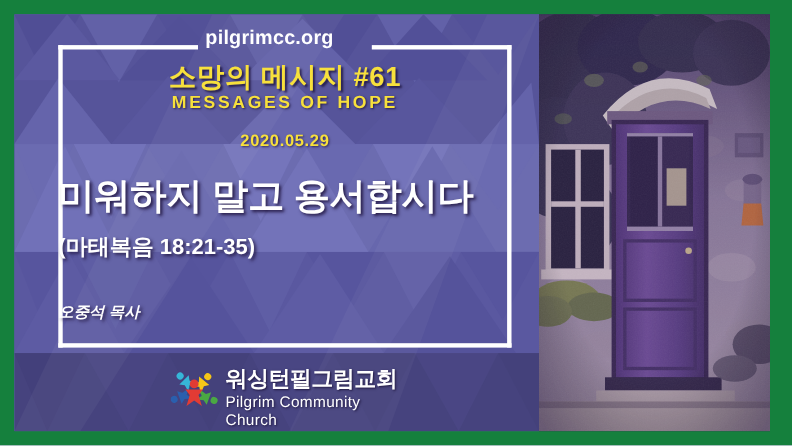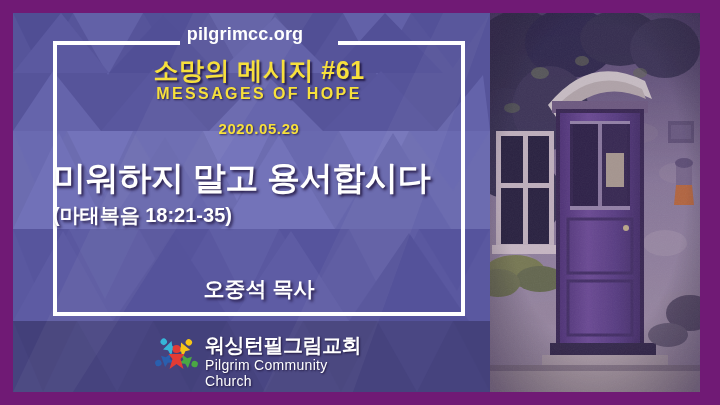--- a/index.html
+++ b/index.html
@@ -3,21 +3,21 @@
 <meta charset="utf-8">
 <style>
   html,body{margin:0;padding:0;background:#ffffff;}
   body{
     width:720px;height:405px;overflow:hidden;
     font-family:"Liberation Sans","DejaVu Sans",sans-serif;
     position:relative;
   }
   .slide{
     position:absolute;left:0;top:0;width:720px;height:405px;
-    background:#701a75;
+    background:#15803d;
   }
 
   
   .poly-panel{
     position:absolute;left:13px;top:13px;width:477px;height:379px;
     background:#5b5ba0;
     overflow:hidden;
   }
   .frame-top-left{
     position:absolute;left:53px;top:41px;width:127px;height:4px;background:#ffffff;
@@ -59,27 +59,28 @@
   
   .title-wrap{
     position:absolute;left:53px;top:160px;width:412px;
   }
   .title-main{
     color:#ffffff;font-size:33px;font-weight:700;line-height:1.12;
     letter-spacing:-0.3px;
     text-shadow:2px 2px 3px rgba(25,12,50,.85);
   }
   .title-ref{
-    color:#ffffff;font-size:20px;font-weight:700;line-height:1.3;margin-top:5px;
+    color:#ffffff;font-size:20px;font-weight:700;line-height:1.3;margin-top:15px;
     text-shadow:2px 2px 3px rgba(25,12,50,.8);
   }
   .speaker{
-    position:absolute;left:53px;top:275px;width:412px;text-align:center;
-    color:#ffffff;font-size:21px;font-weight:700;
+    position:absolute;left:53px;top:275px;width:412px;
+    color:#ffffff;font-size:14px;font-weight:700;
     text-shadow:2px 2px 3px rgba(25,12,50,.8);
+    font-style:italic;
   }
 
   
   .logo{
     position:absolute;left:155px;top:332px;width:210px;height:48px;
     display:flex;align-items:center;
   }
   .logo-mark{width:44px;height:44px;position:relative;flex:0 0 auto;}
   .logo-text{margin-left:6px;}
   .logo-ko{

